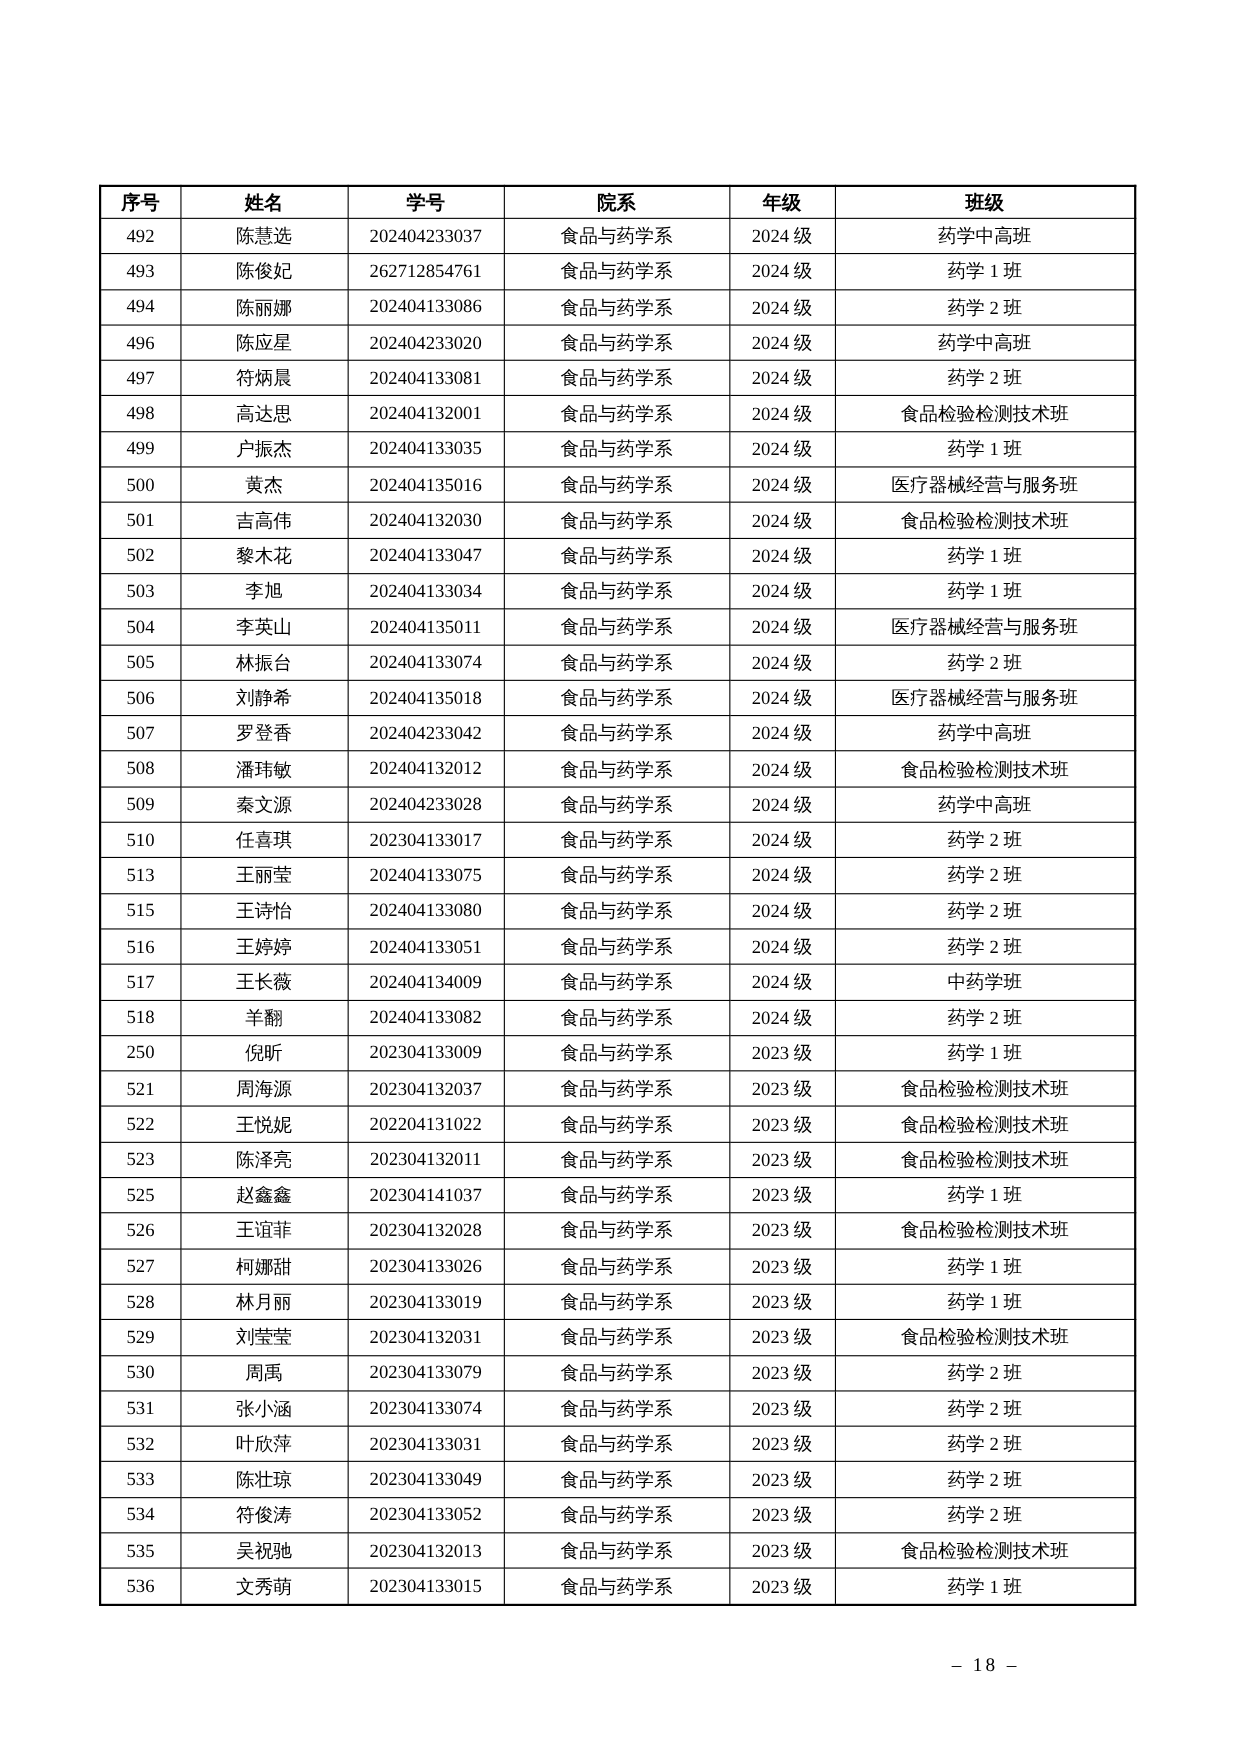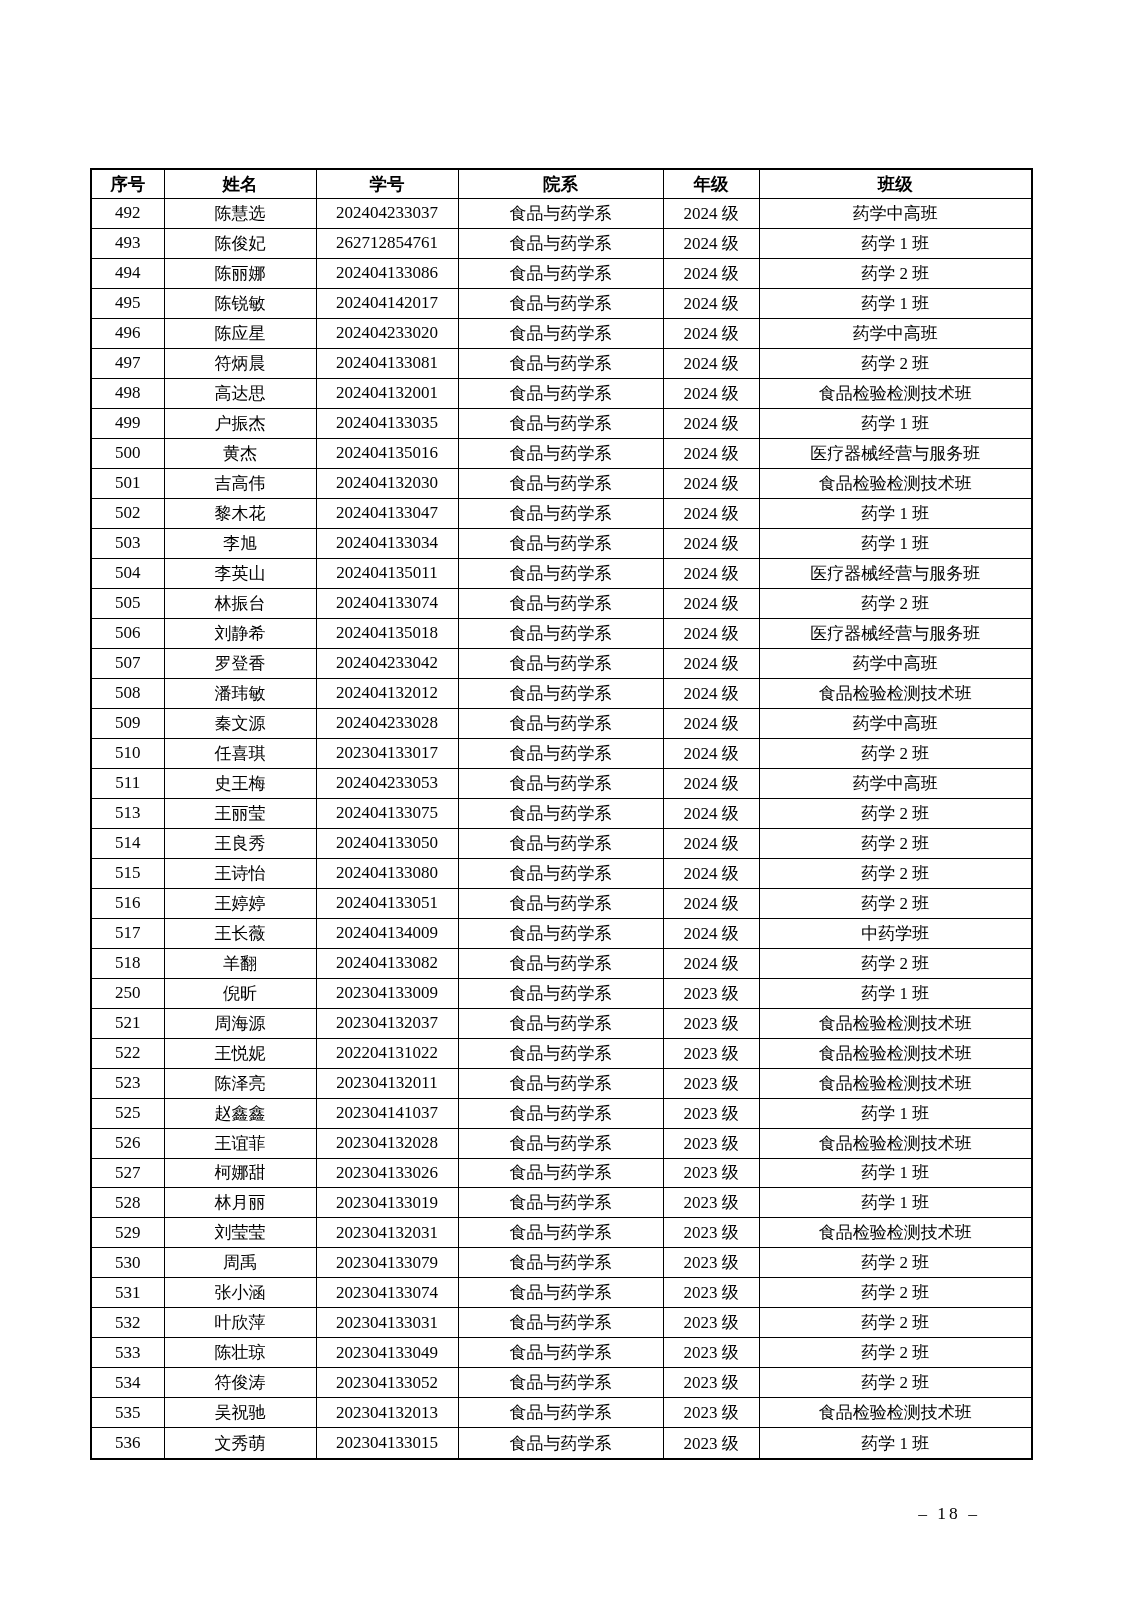--- a/index.html
+++ b/index.html
@@ -42,21 +42,21 @@
     font-size: 17.5px;
     height: 28px;
   }
   table.roster td {
     font-family: "Liberation Serif", serif;
     font-size: 17px;
     height: 28px;
   }
   .page-number {
     position: absolute;
-    left: 893px;
+    left: 840px;
     top: 1485px;
     width: 112px;
     text-align: center;
     font-family: "Liberation Serif", serif;
     font-size: 17.5px;
     letter-spacing: 3px;
     color: #000000;
   }
 </style>
 </head>
@@ -101,28 +101,20 @@
         </tr>
         <tr>
           <td>494</td>
           <td>陈丽娜</td>
           <td>202404133086</td>
           <td>食品与药学系</td>
           <td>2024 级</td>
           <td>药学 2 班</td>
         </tr>
         <tr>
-          <td>495</td>
-          <td>陈锐敏</td>
-          <td>202404142017</td>
-          <td>食品与药学系</td>
-          <td>2024 级</td>
-          <td>药学 1 班</td>
-        </tr>
-        <tr>
           <td>496</td>
           <td>陈应星</td>
           <td>202404233020</td>
           <td>食品与药学系</td>
           <td>2024 级</td>
           <td>药学中高班</td>
         </tr>
         <tr>
           <td>497</td>
           <td>符炳晨</td>
@@ -229,39 +221,23 @@
         </tr>
         <tr>
           <td>510</td>
           <td>任喜琪</td>
           <td>202304133017</td>
           <td>食品与药学系</td>
           <td>2024 级</td>
           <td>药学 2 班</td>
         </tr>
         <tr>
-          <td>511</td>
-          <td>史王梅</td>
-          <td>202404233053</td>
-          <td>食品与药学系</td>
-          <td>2024 级</td>
-          <td>药学中高班</td>
-        </tr>
-        <tr>
           <td>513</td>
           <td>王丽莹</td>
           <td>202404133075</td>
-          <td>食品与药学系</td>
-          <td>2024 级</td>
-          <td>药学 2 班</td>
-        </tr>
-        <tr>
-          <td>514</td>
-          <td>王良秀</td>
-          <td>202404133050</td>
           <td>食品与药学系</td>
           <td>2024 级</td>
           <td>药学 2 班</td>
         </tr>
         <tr>
           <td>515</td>
           <td>王诗怡</td>
           <td>202404133080</td>
           <td>食品与药学系</td>
           <td>2024 级</td>

